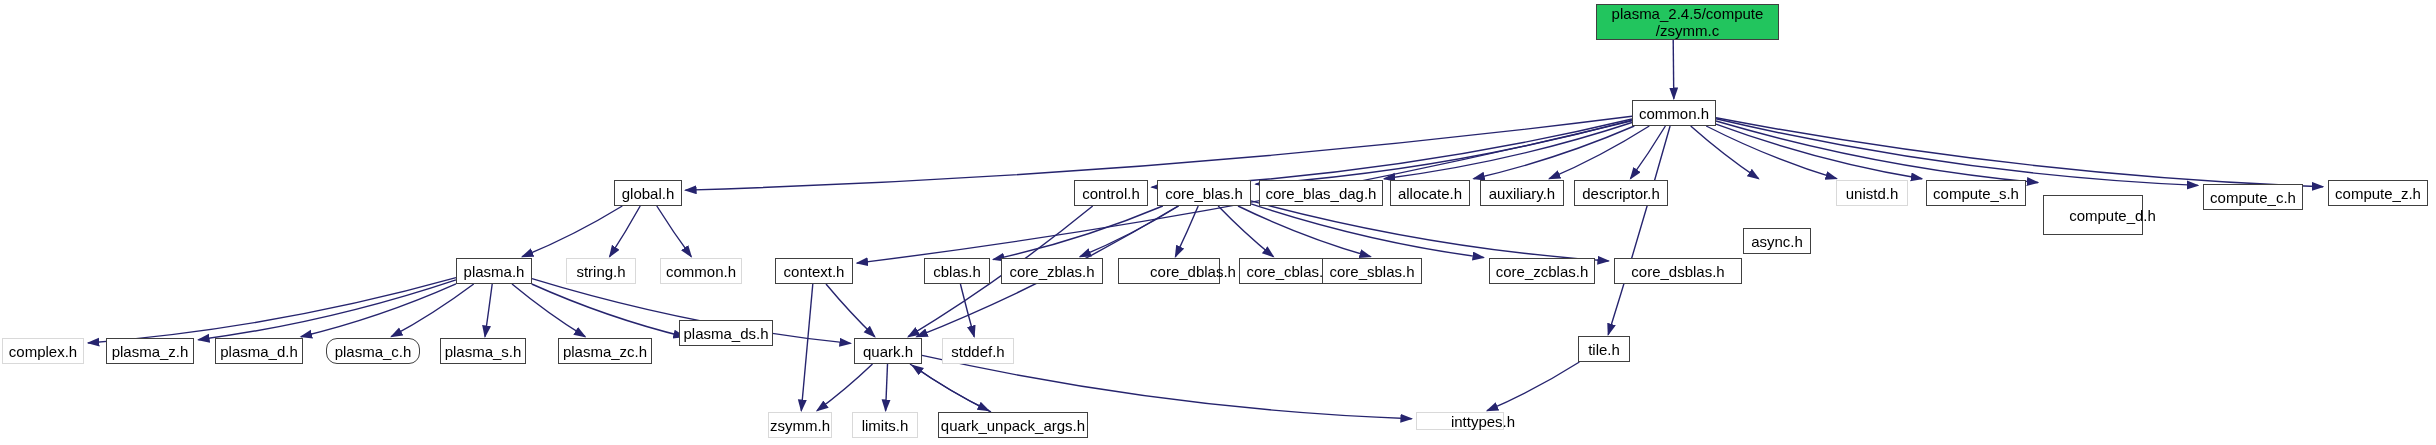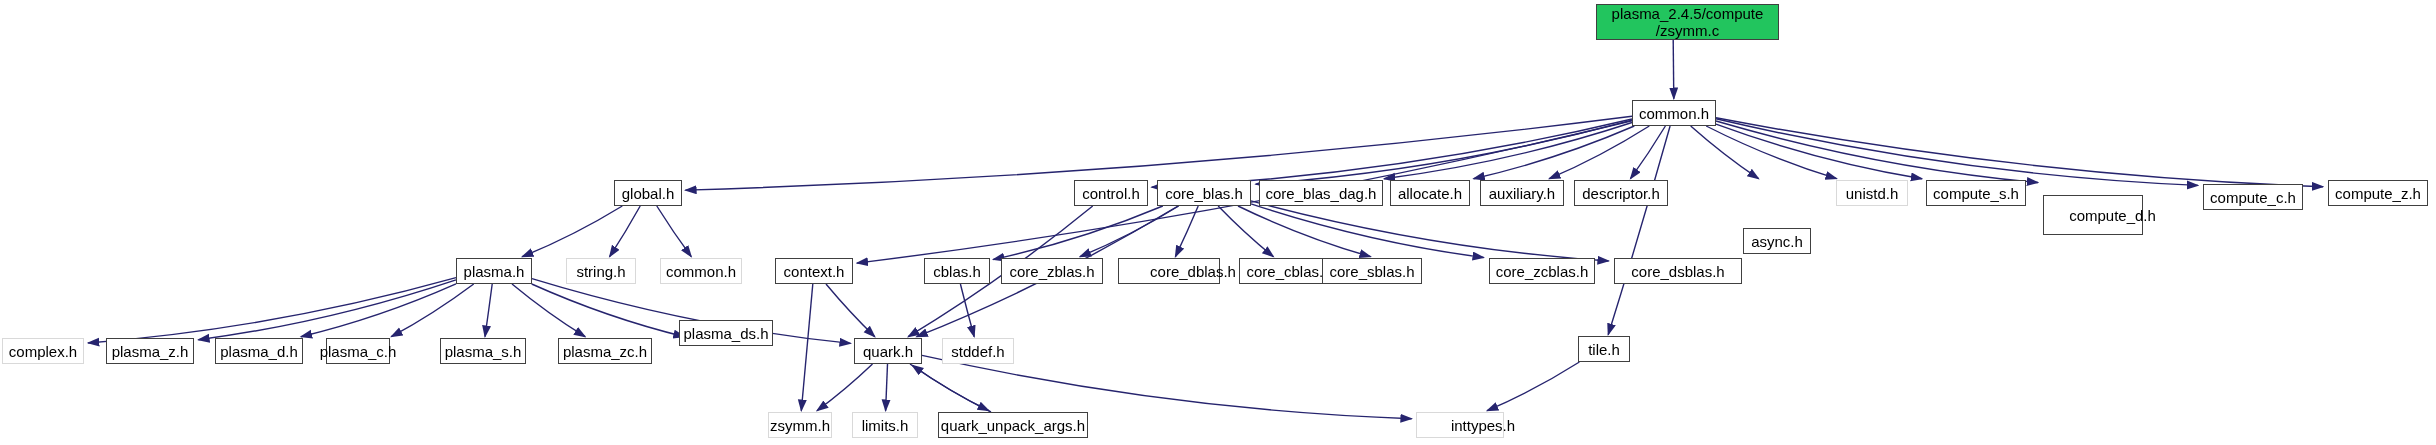--- a/index.html
+++ b/index.html
@@ -111,25 +111,25 @@
       <div class="node doc" style="left: 924px; top: 258px; width: 66px; height: 26px; border-color: rgb(64, 64, 64);">cblas.h</div>
       <div class="node doc" style="left: 1001px; top: 258px; width: 102px; height: 26px; border-color: rgb(64, 64, 64);">core_zblas.h</div>
       <div class="node doc" style="left: 1118px; top: 258px; width: 102px; height: 26px; border-color: rgb(64, 64, 64); padding-left: 48px;">core_dblas.h</div>
       <div class="node doc" style="left: 1239px; top: 258px; width: 100px; height: 26px; border-color: rgb(64, 64, 64);">core_cblas.h</div>
       <div class="node doc" style="left: 1322px; top: 258px; width: 100px; height: 26px; border-color: rgb(64, 64, 64); text-align: center;">core_sblas.h</div>
       <div class="node doc" style="left: 1489px; top: 258px; width: 106px; height: 26px; border-color: rgb(64, 64, 64);">core_zcblas.h</div>
       <div class="node doc" style="left: 1614px; top: 258px; width: 128px; height: 26px; border-color: rgb(64, 64, 64);">core_dsblas.h</div>
       <div class="node ext" style="left: 2px; top: 338px; width: 82px; height: 26px; border-color: rgb(217, 217, 217);">complex.h</div>
       <div class="node doc" style="left: 106px; top: 338px; width: 88px; height: 26px; border-color: rgb(64, 64, 64);">plasma_z.h</div>
       <div class="node doc" style="left: 215px; top: 338px; width: 88px; height: 26px; border-color: rgb(64, 64, 64);">plasma_d.h</div>
-      <div class="node doc" style="left: 326px; top: 338px; width: 64px; height: 26px; border-color: rgb(64, 64, 64);">plasma_c.h</div>
+      <div class="node doc" style="left: 326px; top: 338px; width: 94px; height: 26px; border-color: rgb(64, 64, 64); border-radius: 11px;">plasma_c.h</div>
       <div class="node doc" style="left: 440px; top: 338px; width: 86px; height: 26px; border-color: rgb(64, 64, 64);">plasma_s.h</div>
       <div class="node doc" style="left: 558px; top: 338px; width: 94px; height: 26px; border-color: rgb(64, 64, 64);">plasma_zc.h</div>
       <div class="node doc" style="left: 679px; top: 320px; width: 94px; height: 26px; border-color: rgb(64, 64, 64);">plasma_ds.h</div>
       <div class="node doc" style="left: 854px; top: 338px; width: 68px; height: 26px; border-color: rgb(64, 64, 64);">quark.h</div>
       <div class="node ext" style="left: 942px; top: 338px; width: 72px; height: 26px; border-color: rgb(217, 217, 217);">stddef.h</div>
       <div class="node doc" style="left: 1578px; top: 336px; width: 52px; height: 26px; border-color: rgb(64, 64, 64);">tile.h</div>
       <div class="node ext" style="left: 768px; top: 412px; width: 64px; height: 26px; border-color: rgb(217, 217, 217);">zsymm.h</div>
       <div class="node ext" style="left: 852px; top: 412px; width: 66px; height: 26px; border-color: rgb(217, 217, 217);">limits.h</div>
       <div class="node doc" style="left: 938px; top: 412px; width: 150px; height: 26px; border-color: rgb(64, 64, 64);">quark_unpack_args.h</div>
-      <div class="node ext" style="left: 1416px; top: 412px; width: 88px; height: 26px; border-color: rgb(217, 217, 217); padding-left: 46px;">inttypes.h</div>
+      <div class="node ext" style="left: 1416px; top: 412px; width: 88px; height: 18px; border-color: rgb(217, 217, 217); padding-left: 46px;">inttypes.h</div>
     </div>
 </div>
 
 </body></html>

